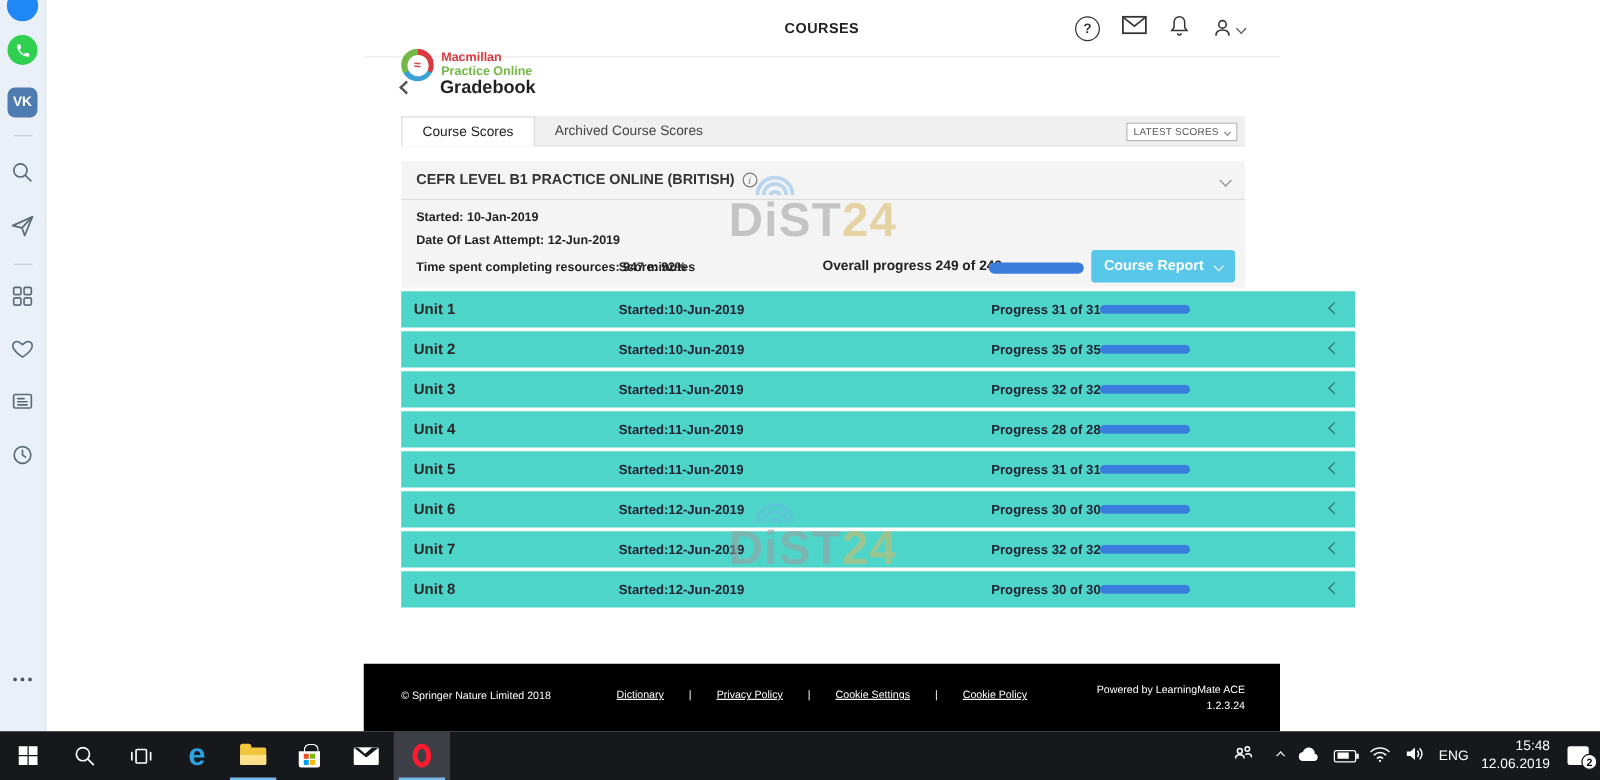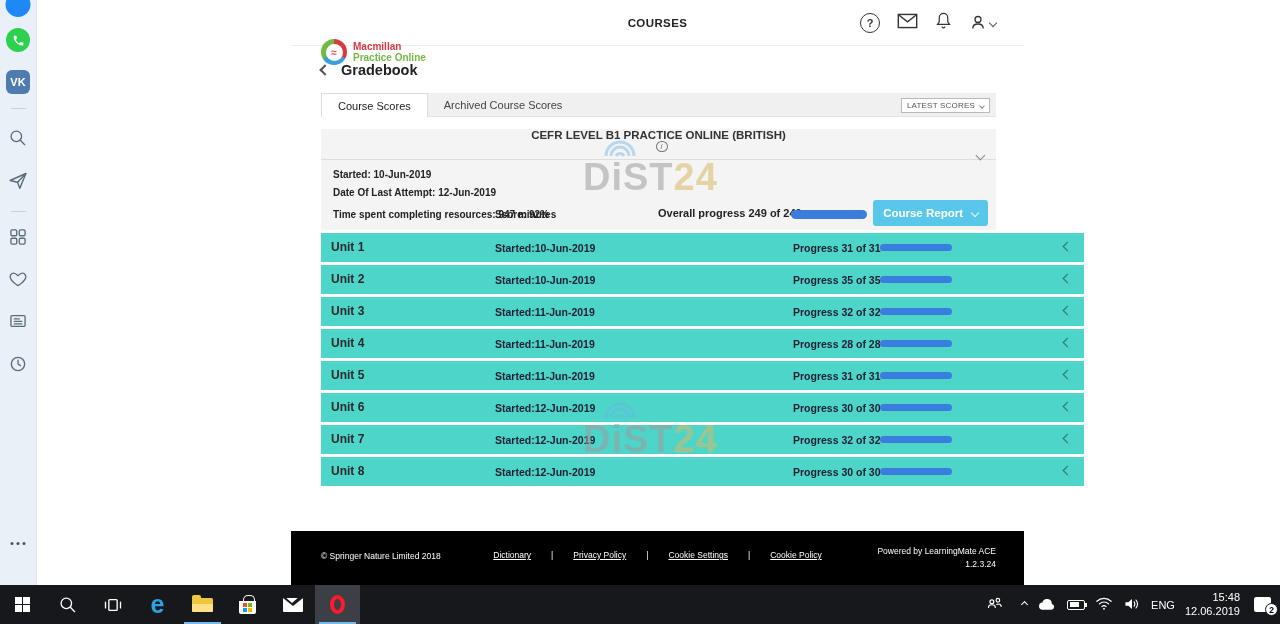--- a/index.html
+++ b/index.html
@@ -48,37 +48,37 @@
   .usr { display:flex; align-items:center; gap:3px; }
 
   
   .wm { position:absolute; left:292px; font-size:38px; font-weight:bold; letter-spacing:1px;
         opacity:.55; z-index:6; pointer-events:none; }
   .wm .g { color:#9e9e9e; } .wm .y { color:#dcb963; }
   .wm svg { position:absolute; left:19px; top:-24px; opacity:.8; }
   .wm1 { top:156px; } .wm2 { top:418px; }
 
   
-  .crumb { position:absolute; left:30px; top:62px; display:flex; align-items:center; gap:12px; }
+  .crumb { position:absolute; left:30px; top:62px; display:flex; align-items:center; gap:23px; }
   .back-chev { width:8px; height:8px; border-right:2px solid #555; border-bottom:2px solid #555;
                transform:rotate(135deg); }
   .gb-title { font-size:14.5px; font-weight:bold; color:#222; }
 
   .tabstrip { position:absolute; left:30px; top:93px; width:675px; height:24px;
               background:#f0f0f0; display:flex; border-bottom:1px solid #e3e3e3; }
   .tab { height:24px; display:flex; align-items:center; padding:0 16px; font-size:11px; color:#444; }
   .tab.active { background:#fff; border:1px solid #dcdcdc; border-bottom:none; color:#222; }
   .sortdd { position:absolute; right:6px; top:5px; height:15px; background:#fff;
             border:1px solid #b9b9b9; display:flex; align-items:center; gap:5px;
             padding:0 5px; font-size:8px; color:#555; letter-spacing:.2px; }
   .sortdd .chev { width:4px; height:4px; color:#888; }
 
   .panel { position:absolute; left:30px; top:129px; width:675px; height:101px; background:#f4f4f4; }
   .panel-head { height:31px; display:flex; align-items:center; padding:0 12px;
-                border-bottom:1px solid #ddd;flex-direction:column; }
+                border-bottom:1px solid #ddd; }
   .course-name { font-size:11.5px; font-weight:bold; color:#333; }
   .info-i { width:12px; height:12px; border:1px solid #777; border-radius:50%; margin-left:6px;
             display:grid; place-items:center; font-size:8px; color:#777; font-style:italic; }
   .info-i:after { content:"i"; }
   .panel-head .chev { margin-left:auto; color:#888; width:7px; height:7px; }
   .panel-body { position:relative; height:70px; font-size:10px; font-weight:bold; color:#222; }
   .p-line1 { position:absolute; left:12px; top:9px; }
   .p-line2 { position:absolute; left:12px; top:27px; }
   .p-time  { position:absolute; left:12px; top:49px; }
   .p-score { position:absolute; left:174px; top:49px; }
@@ -286,21 +286,21 @@
       </div>
     </div>
 
     <section class="panel">
       <div class="panel-head">
         <span class="course-name">CEFR LEVEL B1 PRACTICE ONLINE (BRITISH)</span>
         <span class="info-i"></span>
         <span class="chev down"></span>
       </div>
       <div class="panel-body">
-        <span class="p-line1">Started: 10-Jun-2019</span>
+        <span class="p-line1">Started: 10-Jan-2019</span>
         <span class="p-line2">Date Of Last Attempt: 12-Jun-2019</span>
         <span class="p-time">Time spent completing resources: 947 minutes</span>
         <span class="p-score">Score: 92%</span>
         <span class="p-overall">Overall progress 249 of 249</span>
         <span class="p-pill"></span>
         <button class="report-btn">
           <span>Course Report</span>
           <span class="chev down"></span>
         </button>
       </div>

